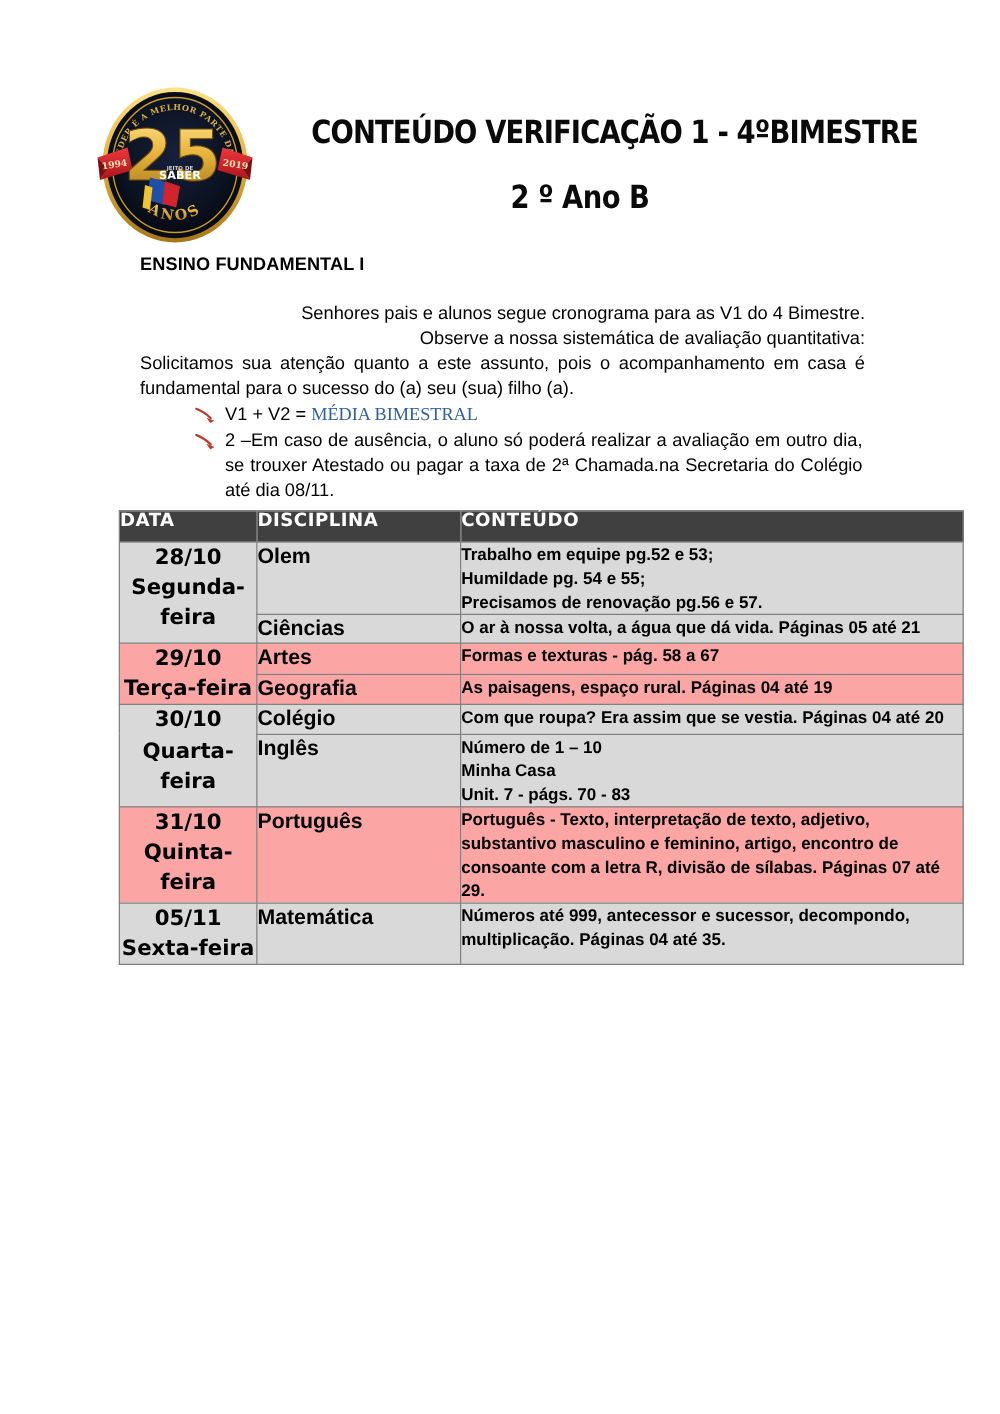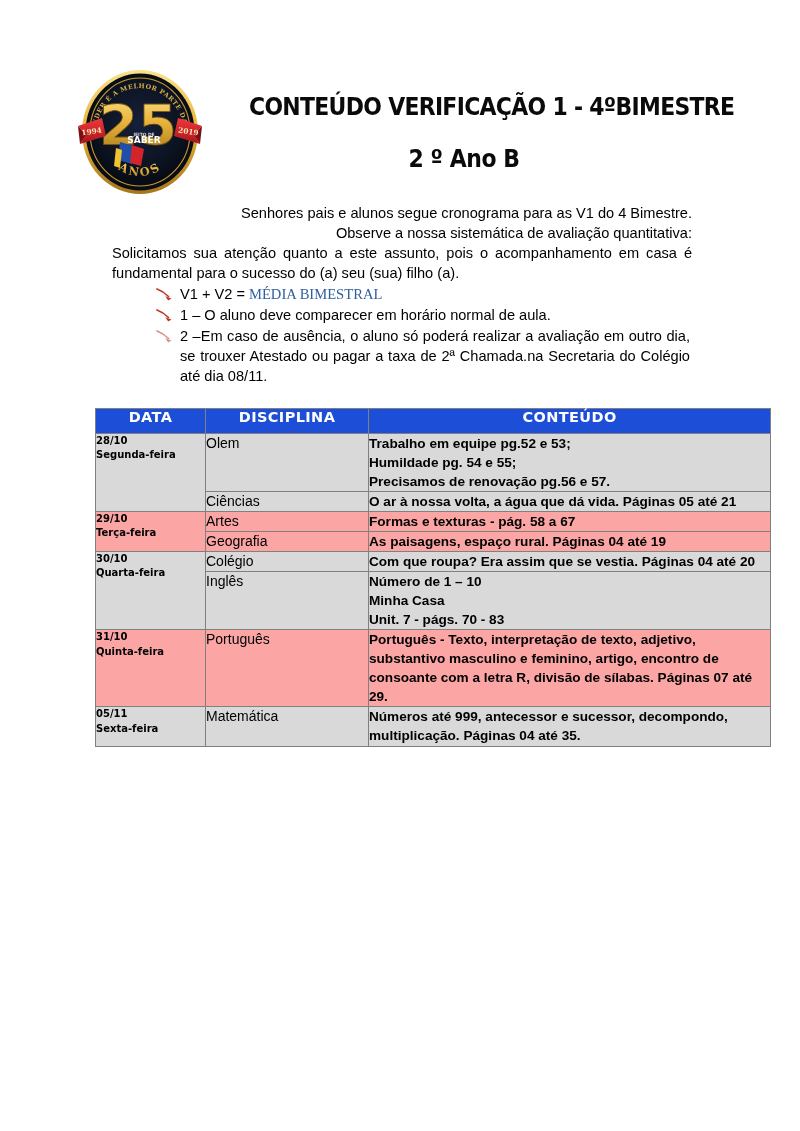--- a/index.html
+++ b/index.html
@@ -118,46 +118,46 @@
     border-collapse: collapse;
     table-layout: fixed;
   }
   table.schedule th,
   table.schedule td {
     border: 1px solid #808080;
     vertical-align: top;
     padding: 0;
   }
   thead th {
-    background: #1d4ed8;
+    background: #404040;
     color: #ffffff;
     font-family: "DejaVu Sans", sans-serif;
     font-weight: 700;
     font-size: 14.5px;
     letter-spacing: 0.4px;
-    text-align: center;
+    text-align: left;
     height: 24px;
     padding: 2px 0 3px 0;
     border-color: #3da9b9;
   }
   .col-data  { width: 110px; }
   .col-disc  { width: 163px; }
   .col-cont  { width: 402px; }
 
   td.date-cell {
-    text-align: left;
+    text-align: center;
     font-family: "DejaVu Sans", sans-serif;
     font-weight: 700;
-    font-size: 10px;
+    font-size: 17px;
     line-height: 1.42;
     padding: 5px 4px 6px 4px;
   }
   td.subject-cell {
-    font-weight: 400;
-    font-size: 14px;
+    font-weight: 700;
+    font-size: 17px;
     line-height: 1.3;
     padding: 6px 0 6px 8px;
   }
   td.content-cell {
     font-size: 13.6px;
     line-height: 1.4;
     padding: 5px 6px 6px 7px;
   }
   td.content-cell .line { display: block; font-weight: bold; }
 
@@ -228,20 +228,21 @@
   </div>
 
   <div class="title-block">
     <div class="doc-title">CONTEÚDO VERIFICAÇÃO 1 - 4ºBIMESTRE</div>
     <div class="doc-subtitle">2 º Ano B</div>
   </div>
 </div>
 
 <div class="content">
 
+  <p class="level-line">ENSINO FUNDAMENTAL  I</p>
 
   <p class="para">Senhores pais e alunos segue cronograma para as V1 do 4 Bimestre.</p>
   <p class="para">Observe a nossa sistemática de avaliação quantitativa:</p>
   <p class="para justify">Solicitamos sua atenção quanto a este assunto, pois o acompanhamento em casa é fundamental para o sucesso do (a)  seu (sua)  filho (a).</p>
 
   <ul class="bullets">
 
     <li class="bullet-row">
       <span class="arrow-icon">
         <svg viewBox="0 0 17 15" width="17" height="15" aria-hidden="true">
@@ -252,21 +253,20 @@
       <span>V1 + V2 = </span><span class="accent-blue">MÉDIA BIMESTRAL</span>
     </li>
 
     <li class="bullet-row">
       <span class="arrow-icon">
         <svg viewBox="0 0 17 15" width="17" height="15" aria-hidden="true">
           <path d="M1 2 C 5 3.5, 9 6, 12.5 9.5" stroke="#c0392b" stroke-width="1.7" fill="none" stroke-linecap="round"></path>
           <path d="M15.5 11.5 L 9.2 9.2 L 12.2 13.4 Z" fill="#c0392b"></path>
         </svg>
       </span>
-      <span>1 – O aluno deve comparecer em horário normal de aula.</span>
     </li>
 
     <li class="bullet-row multi">
       <span class="arrow-icon faded">
         <svg viewBox="0 0 17 15" width="17" height="15" aria-hidden="true">
           <path d="M1 2 C 5 3.5, 9 6, 12.5 9.5" stroke="#c0392b" stroke-width="1.7" fill="none" stroke-linecap="round"></path>
           <path d="M15.5 11.5 L 9.2 9.2 L 12.2 13.4 Z" fill="#c0392b"></path>
         </svg>
       </span>
       <span>2 –Em caso de  ausência, o aluno só poderá realizar a avaliação em outro dia, se trouxer Atestado ou pagar a taxa de 2ª Chamada.na Secretaria do Colégio até dia 08/11.</span>

